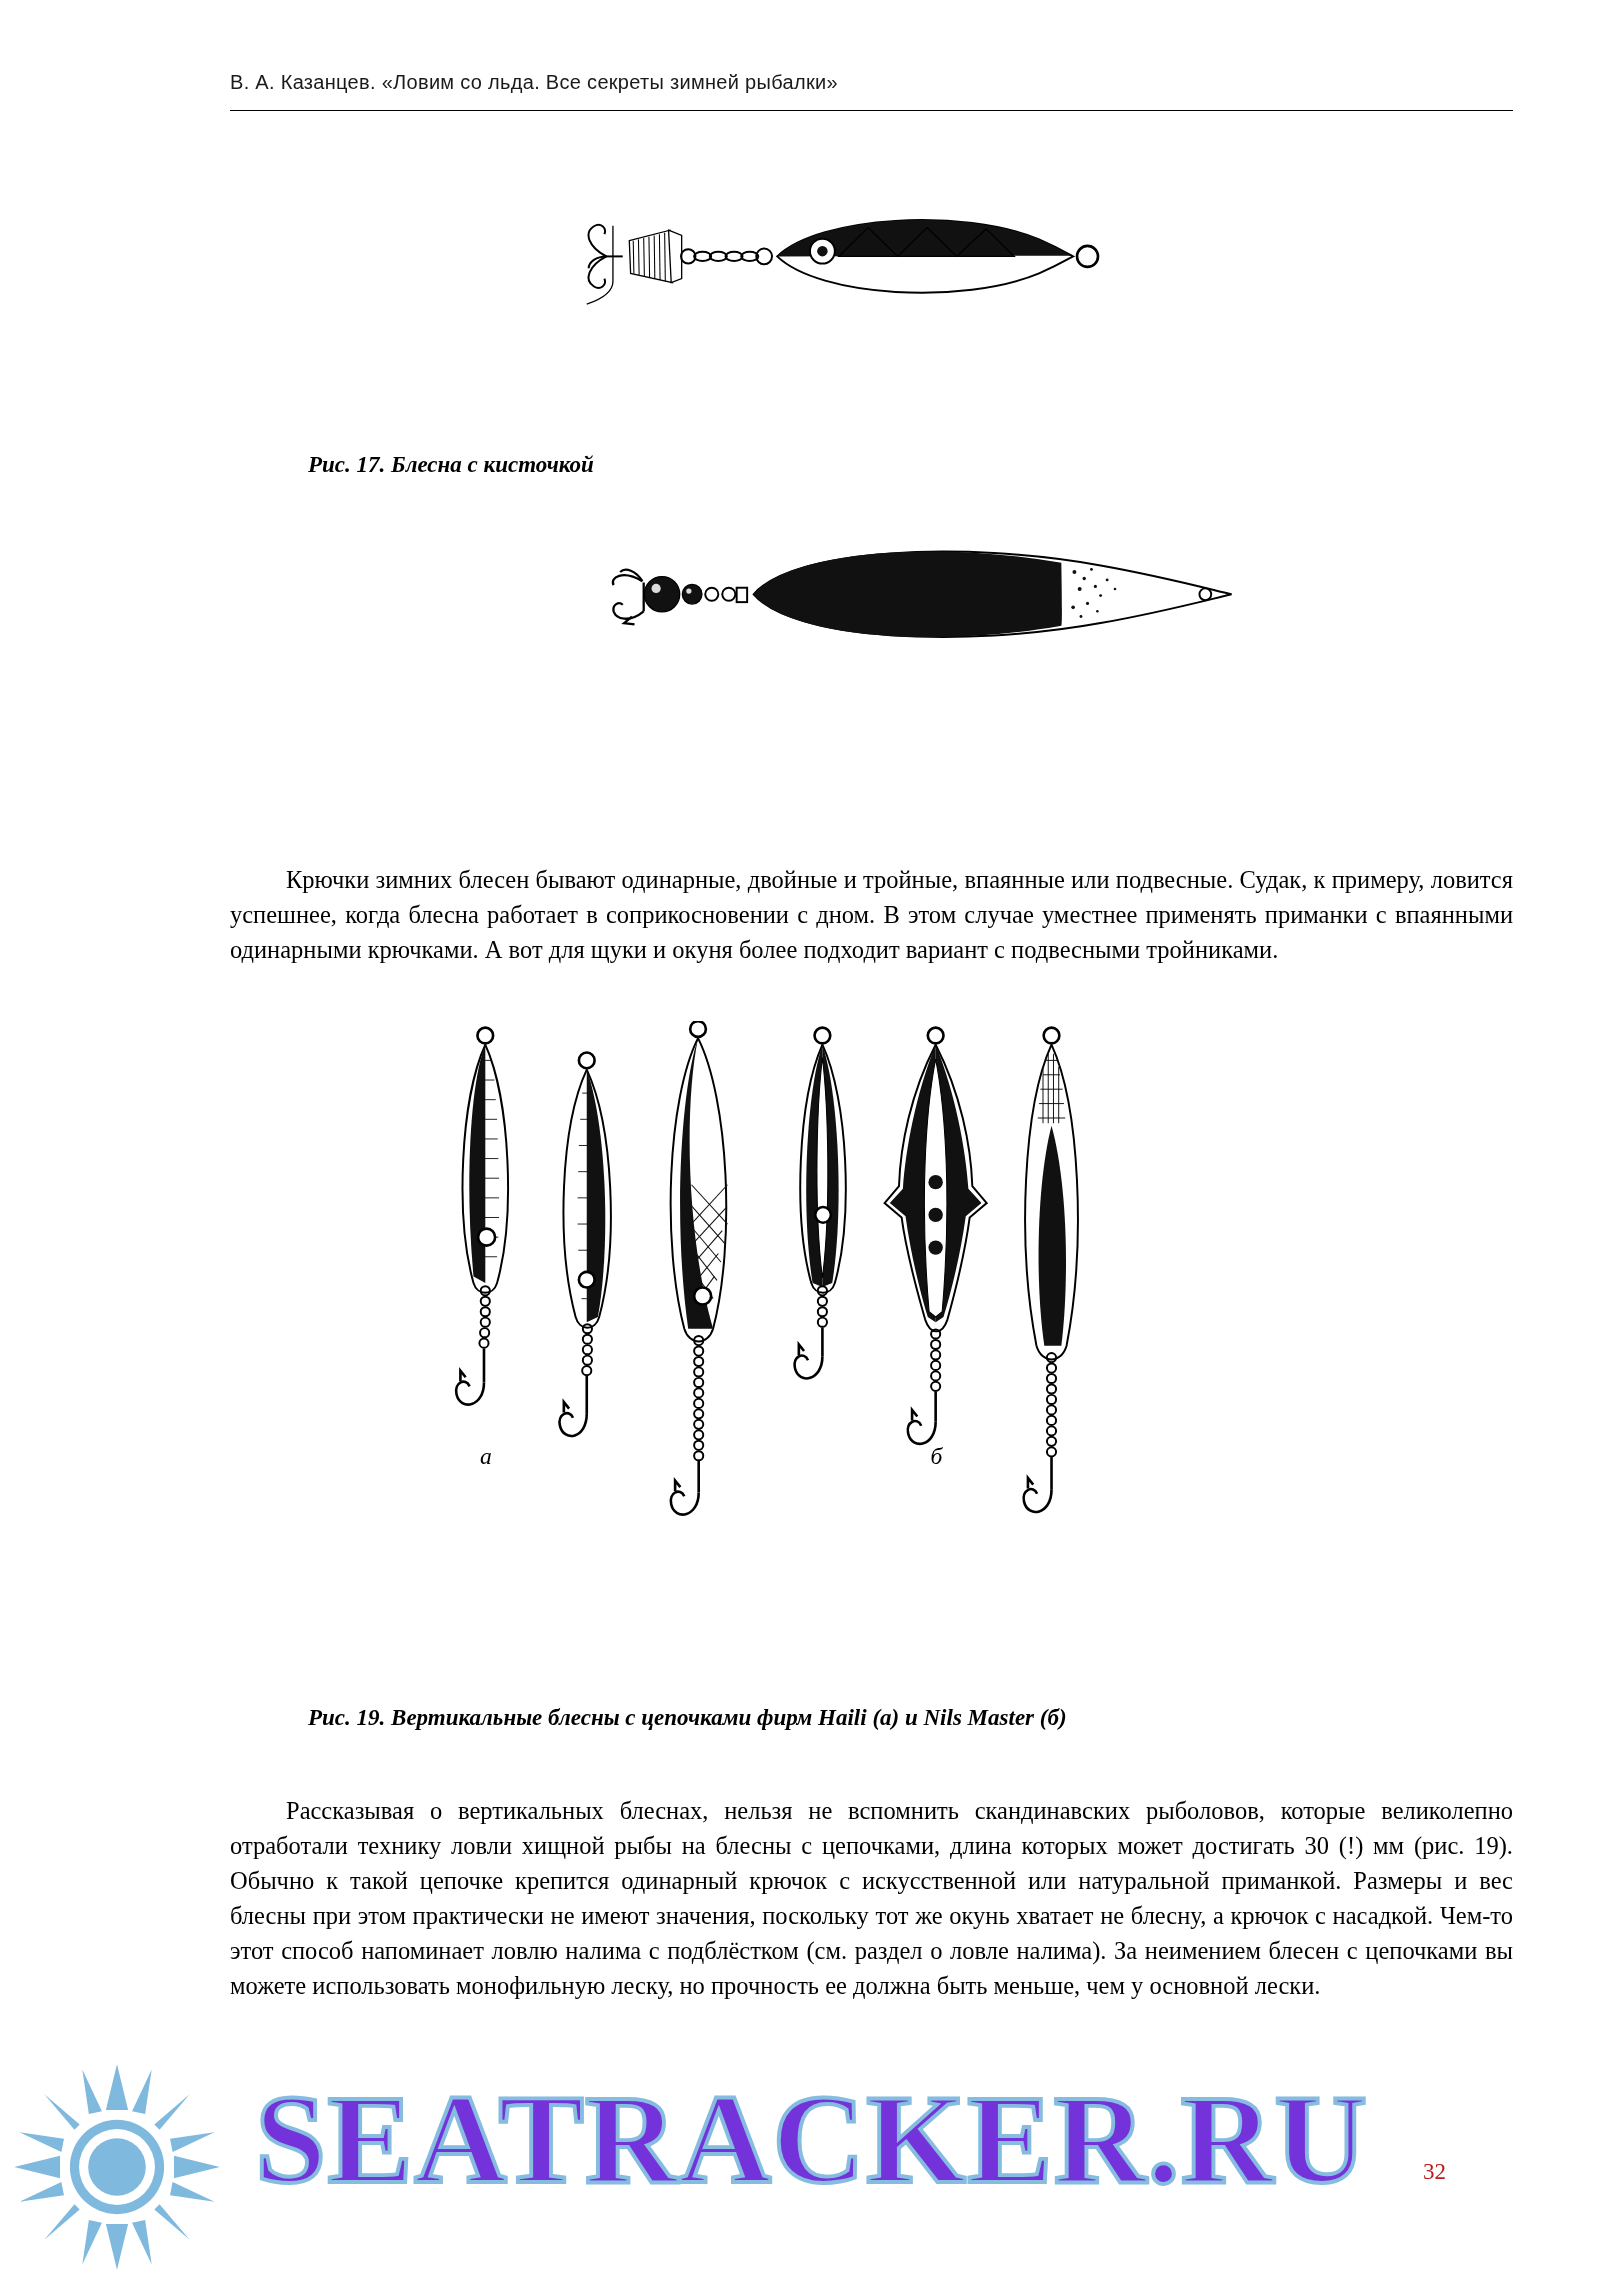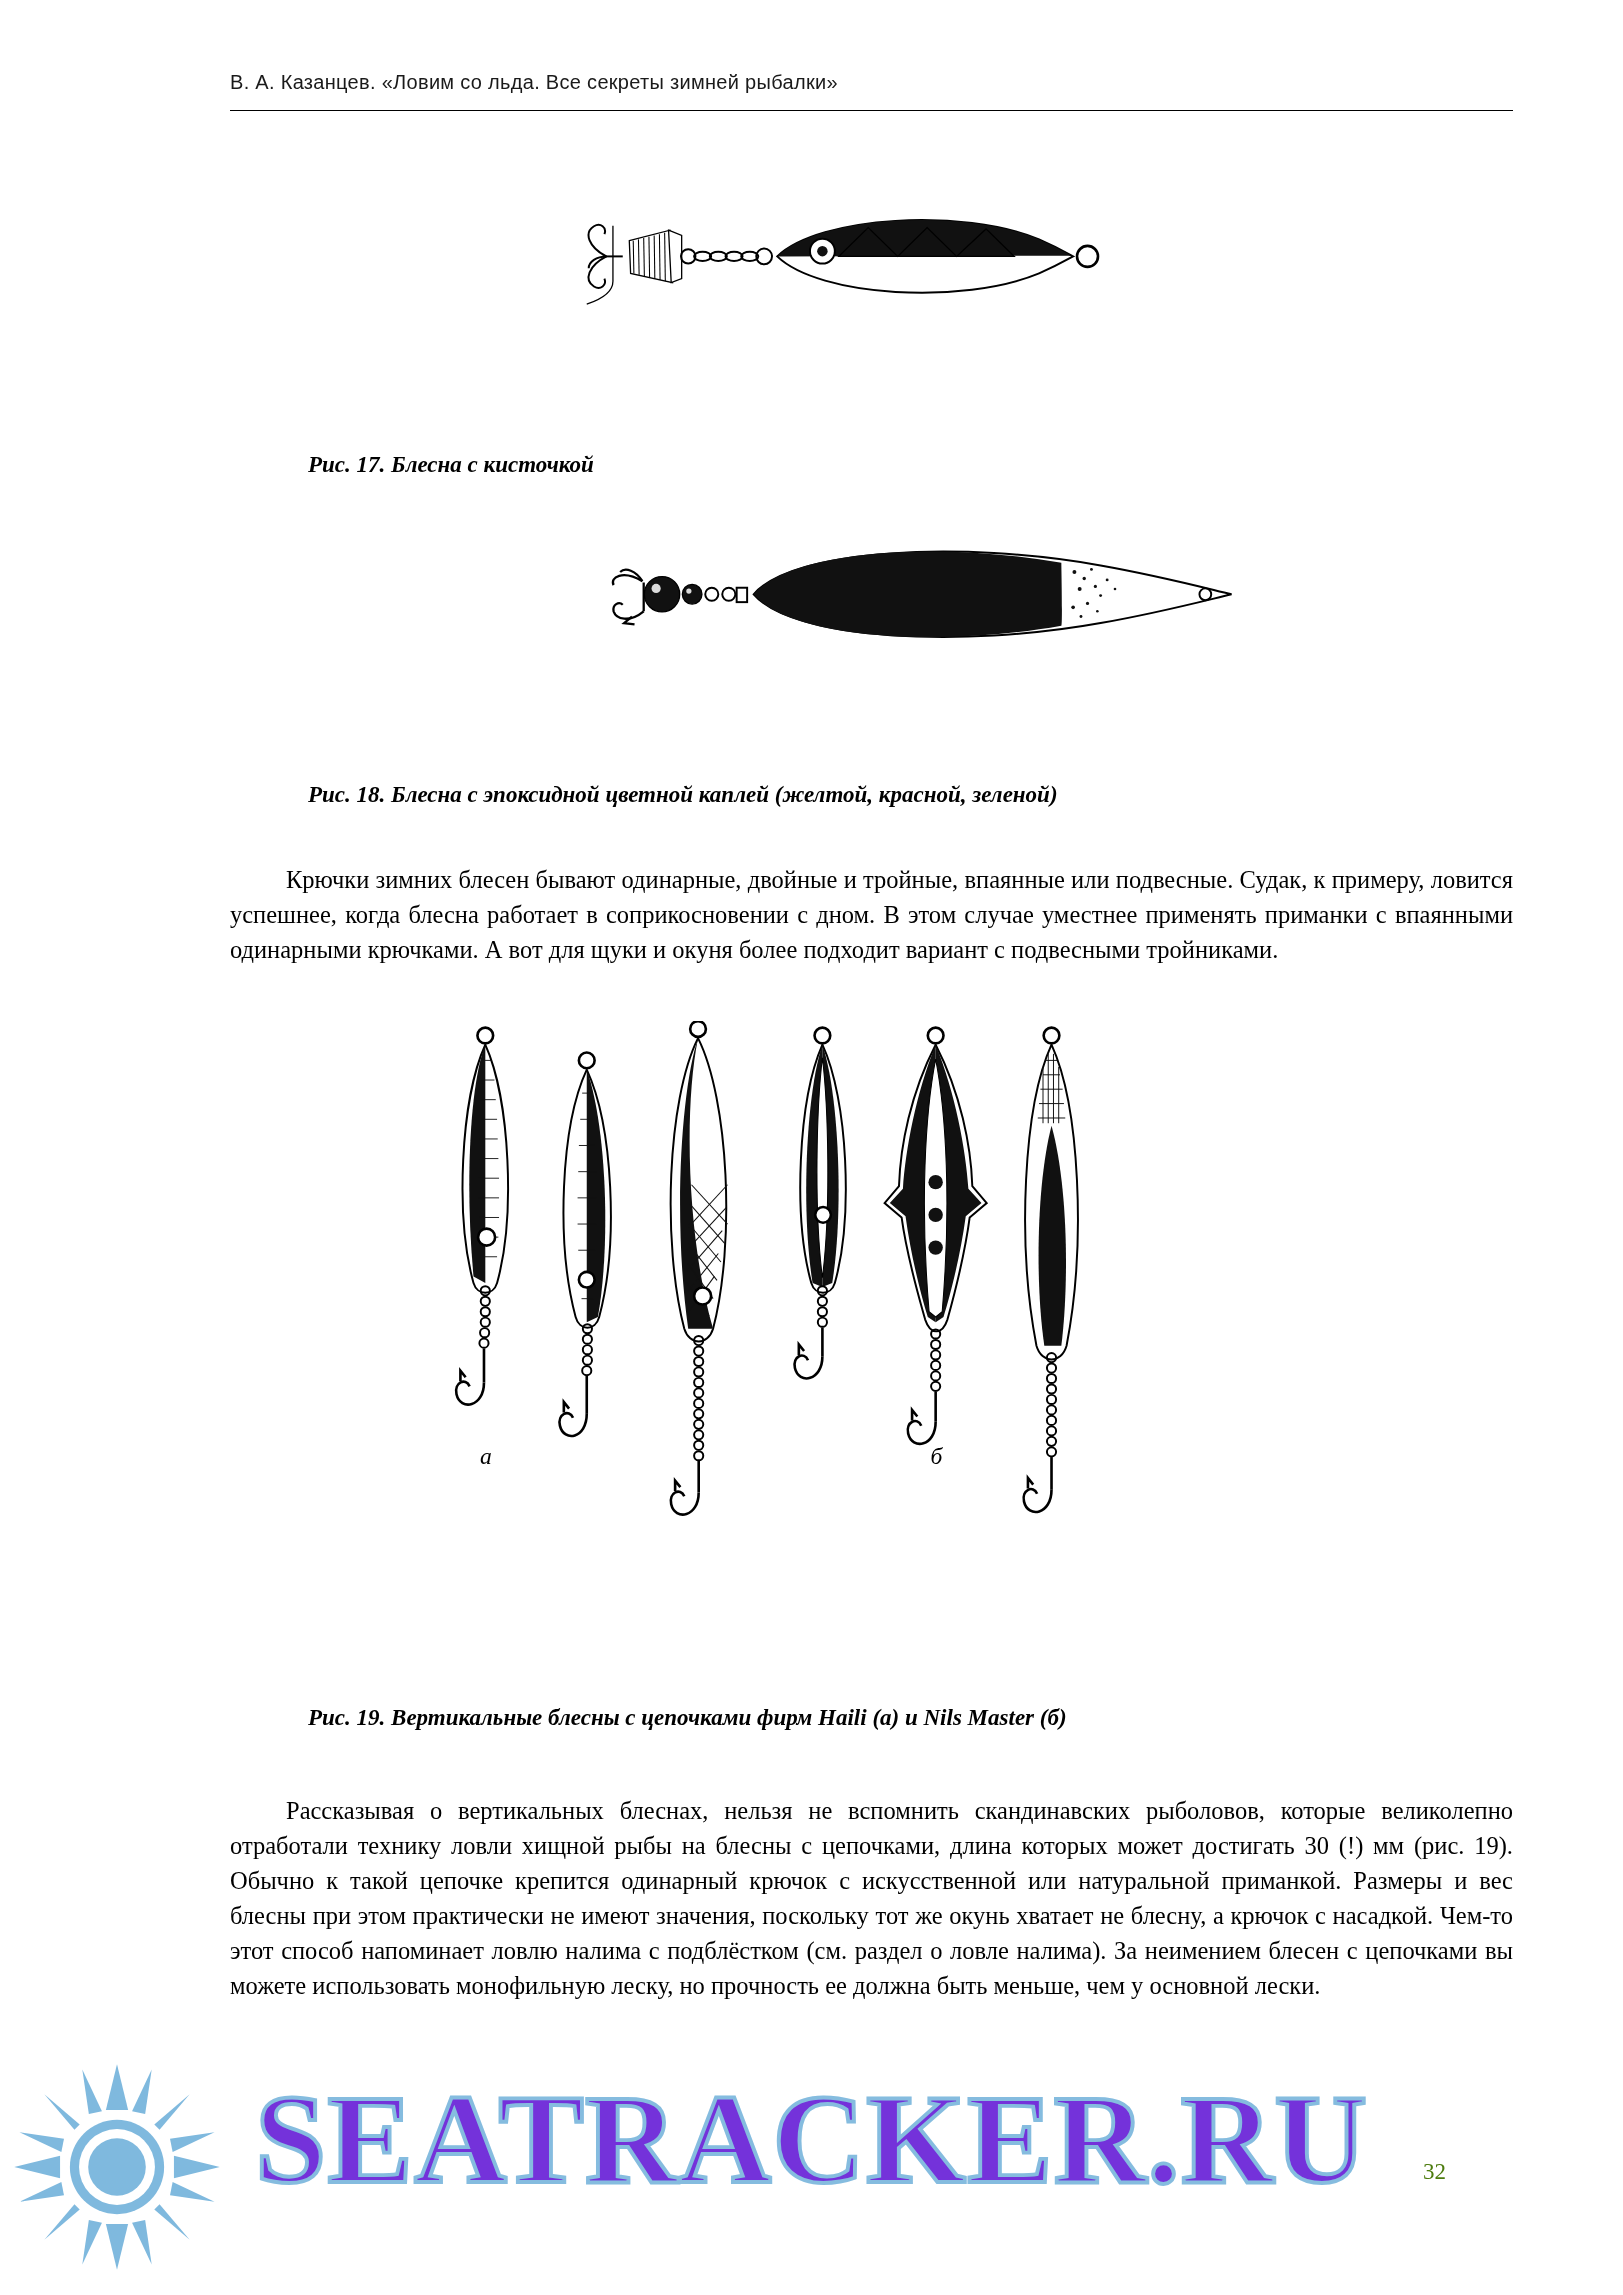--- a/index.html
+++ b/index.html
@@ -76,21 +76,21 @@
     hyphens: manual;
   }
 
   
   .page-number {
     position: absolute;
     right: 110px;
     top: 2159px;
     font-family: "Liberation Serif", serif;
     font-size: 23px;
-    color: #4d7c0f;
+    color: #b91c1c;
   }
 
   
   .watermark {
     position: absolute;
     left: 0;
     top: 2048px;
     width: 1623px;
     height: 249px;
     pointer-events: none;
@@ -233,21 +233,20 @@
           <circle cx="1310" cy="92" r="2.4"></circle>
           <circle cx="1330" cy="80" r="2.2"></circle>
         <circle cx="1352" cy="70" r="2"></circle>
           <circle cx="1300" cy="112" r="2.2"></circle>
           <circle cx="1325" cy="104" r="2"></circle>
       </g>
 
       <circle cx="1490" cy="78" r="9" fill="none" stroke="#000" stroke-width="3"></circle>
     </svg>
   </div>
-  <div class="caption" id="cap18">Рис. 18. Блесна с эпоксидной цветной каплей (желтой, красной, зеленой)</div>
 
   <div class="para" id="para1">Крючки зимних блесен бывают одинарные, двойные и тройные, впаянные или подвесные. Судак, к примеру, ловится успешнее, когда блесна работает в соприкосновении с дном. В этом случае уместнее применять приманки с впаянными одинарными крючками. А вот для щуки и окуня более подходит вариант с подвесными тройниками.</div>
 
   <div class="figure-area" id="fig19">
     <svg width="1283" height="681" viewBox="0 0 1960 1040" xmlns="http://www.w3.org/2000/svg">
 
       <g>
         <circle cx="390" cy="22" r="12" fill="none" stroke="#000" stroke-width="4"></circle>
         <path d="M390 36 C352 120 344 300 372 400 C378 420 402 420 408 400 C436 300 428 120 390 36 Z" fill="#ffffff" stroke="#000" stroke-width="3"></path>
         <path d="M390 36 C368 90 358 240 372 390 L390 400 Z" fill="#111111"></path>

